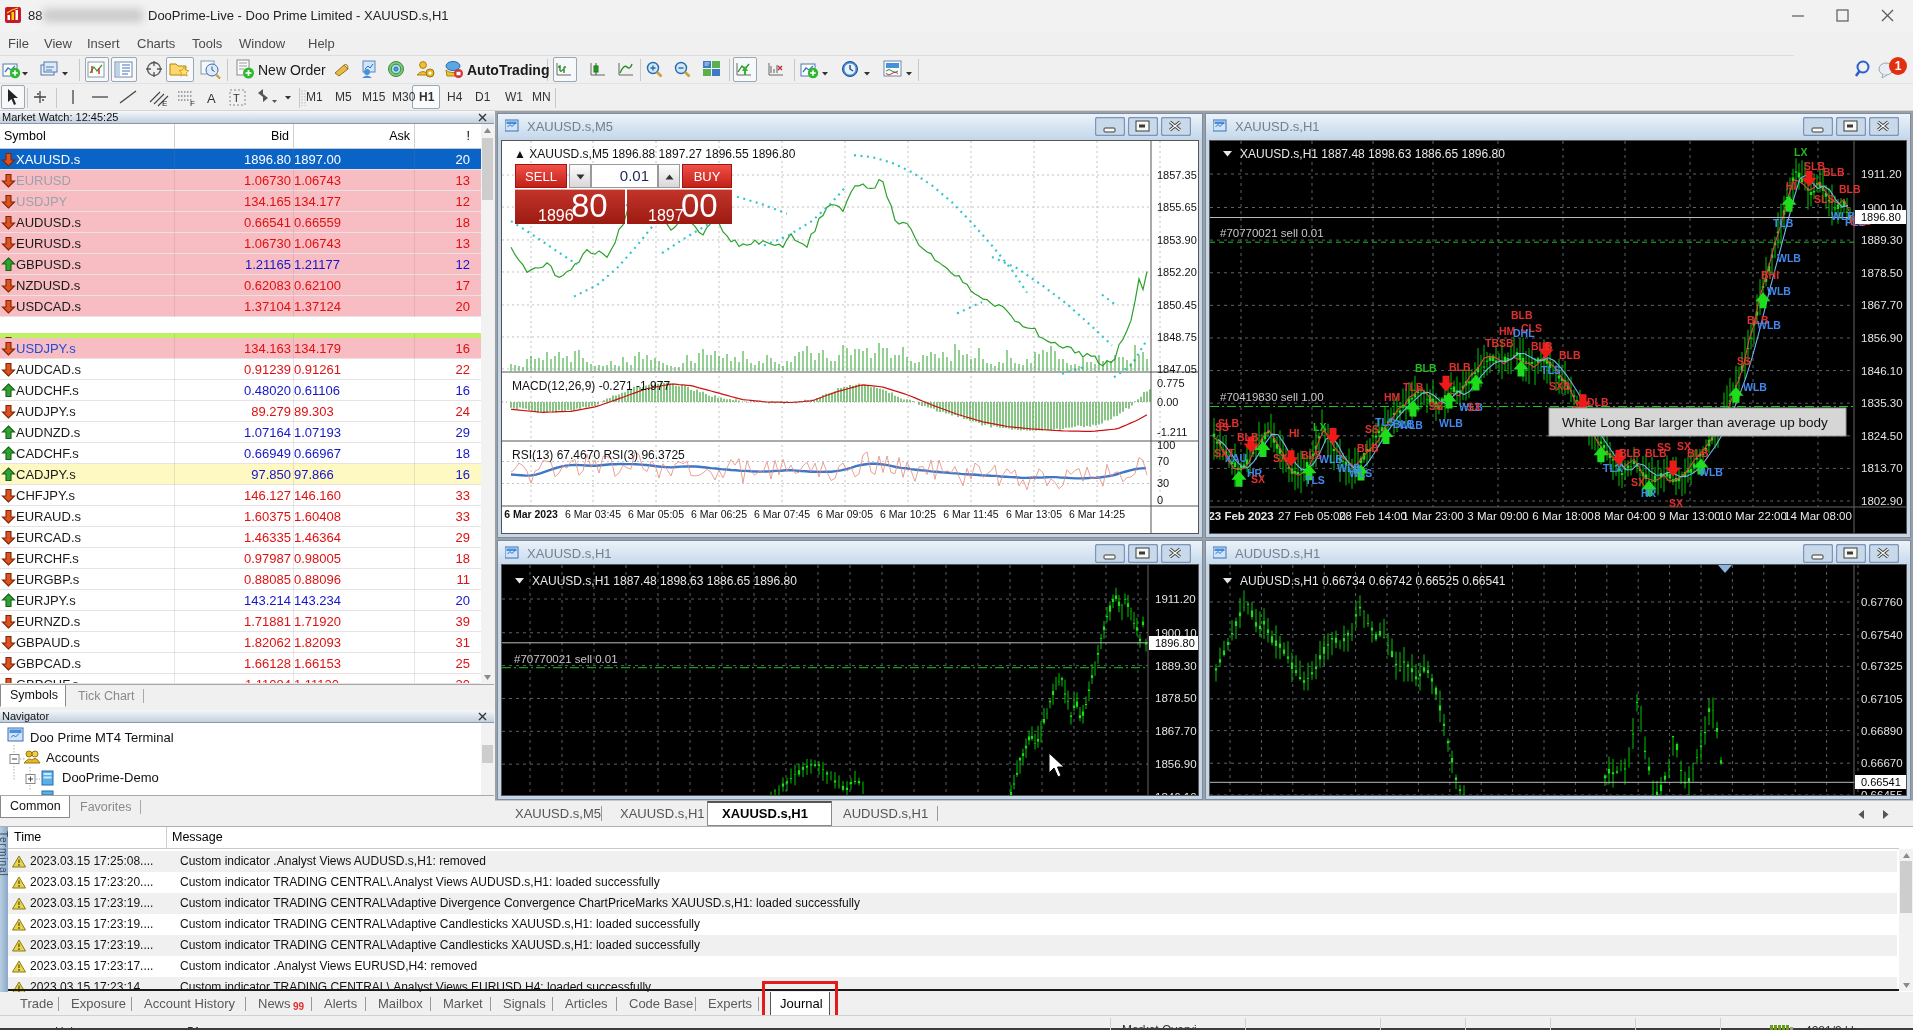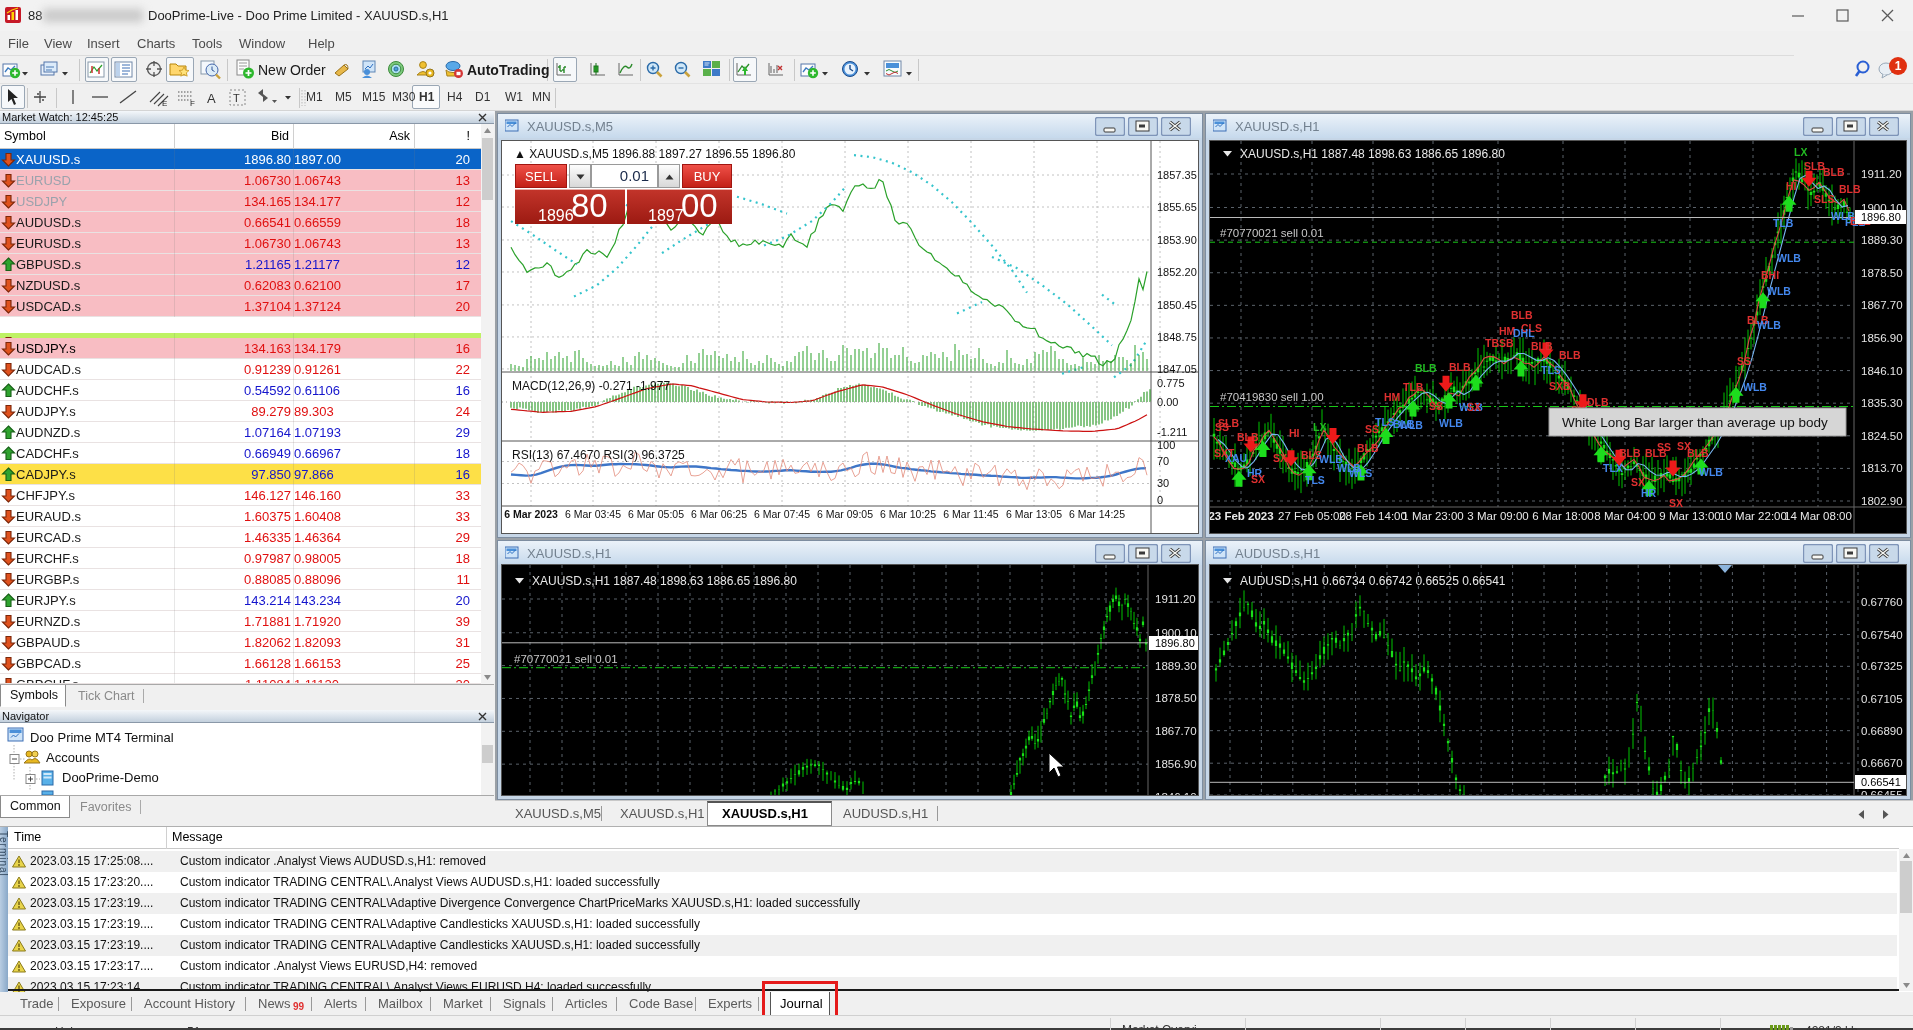--- a/index.html
+++ b/index.html
@@ -361,21 +361,21 @@
       <div class="mwask red">0.91819</div>
       <div class="mwspr red">21</div>
       <div class="abs" style="left:174px;top:0;width:1px;height:21px;background:rgba(120,120,120,.18)"></div>
       <div class="abs" style="left:293px;top:0;width:1px;height:21px;background:rgba(120,120,120,.18)"></div>
       <div class="abs" style="left:414px;top:0;width:1px;height:21px;background:rgba(120,120,120,.18)"></div>
     </div>
     <div class="mwrow" style="top:227px;background:#f8bdc3;">
       <svg class="abs" style="left:1px;top:3px" width="15" height="15">
         <path d="M7.5 14 L1.5 8 H5 V1.5 H10 V8 H13.5 Z" fill="#e0521e" stroke="#7c2608" stroke-width="1.1"></path>
       </svg>
-      <div class="mwsym" style="color:#000000">USDJPY.s</div>
+      <div class="mwsym" style="color:#1d4ed8">USDJPY.s</div>
       <div class="mwbid red">134.163</div>
       <div class="mwask red">134.179</div>
       <div class="mwspr red">16</div>
       <div class="abs" style="left:174px;top:0;width:1px;height:21px;background:rgba(120,120,120,.18)"></div>
       <div class="abs" style="left:293px;top:0;width:1px;height:21px;background:rgba(120,120,120,.18)"></div>
       <div class="abs" style="left:414px;top:0;width:1px;height:21px;background:rgba(120,120,120,.18)"></div>
     </div>
     <div class="mwrow" style="top:248px;background:#fff;">
       <svg class="abs" style="left:1px;top:3px" width="15" height="15">
         <path d="M7.5 14 L1.5 8 H5 V1.5 H10 V8 H13.5 Z" fill="#e0521e" stroke="#7c2608" stroke-width="1.1"></path>
@@ -386,21 +386,21 @@
       <div class="mwspr red">22</div>
       <div class="abs" style="left:174px;top:0;width:1px;height:21px;background:rgba(120,120,120,.18)"></div>
       <div class="abs" style="left:293px;top:0;width:1px;height:21px;background:rgba(120,120,120,.18)"></div>
       <div class="abs" style="left:414px;top:0;width:1px;height:21px;background:rgba(120,120,120,.18)"></div>
     </div>
     <div class="mwrow" style="top:269px;background:#fff;">
       <svg class="abs" style="left:1px;top:3px" width="15" height="15">
         <path d="M7.5 1 L13.5 7 H10 V13.5 H5 V7 H1.5 Z" fill="#2fa32f" stroke="#176017" stroke-width="1.1"></path>
       </svg>
       <div class="mwsym" style="color:#1a1a1a">AUDCHF.s</div>
-      <div class="mwbid blue">0.54592</div>
+      <div class="mwbid blue">0.48020</div>
       <div class="mwask blue">0.61106</div>
       <div class="mwspr blue">16</div>
       <div class="abs" style="left:174px;top:0;width:1px;height:21px;background:rgba(120,120,120,.18)"></div>
       <div class="abs" style="left:293px;top:0;width:1px;height:21px;background:rgba(120,120,120,.18)"></div>
       <div class="abs" style="left:414px;top:0;width:1px;height:21px;background:rgba(120,120,120,.18)"></div>
     </div>
     <div class="mwrow" style="top:290px;background:#fff;">
       <svg class="abs" style="left:1px;top:3px" width="15" height="15">
         <path d="M7.5 14 L1.5 8 H5 V1.5 H10 V8 H13.5 Z" fill="#e0521e" stroke="#7c2608" stroke-width="1.1"></path>
       </svg>
@@ -429,21 +429,21 @@
         <path d="M7.5 1 L13.5 7 H10 V13.5 H5 V7 H1.5 Z" fill="#2fa32f" stroke="#176017" stroke-width="1.1"></path>
       </svg>
       <div class="mwsym" style="color:#1a1a1a">CADCHF.s</div>
       <div class="mwbid blue">0.66949</div>
       <div class="mwask blue">0.66967</div>
       <div class="mwspr blue">18</div>
       <div class="abs" style="left:174px;top:0;width:1px;height:21px;background:rgba(120,120,120,.18)"></div>
       <div class="abs" style="left:293px;top:0;width:1px;height:21px;background:rgba(120,120,120,.18)"></div>
       <div class="abs" style="left:414px;top:0;width:1px;height:21px;background:rgba(120,120,120,.18)"></div>
     </div>
-    <div class="mwrow" style="top:353px;background:#fde047;">
+    <div class="mwrow" style="top:353px;background:#fef9c3;">
       <svg class="abs" style="left:1px;top:3px" width="15" height="15">
         <path d="M7.5 1 L13.5 7 H10 V13.5 H5 V7 H1.5 Z" fill="#2fa32f" stroke="#176017" stroke-width="1.1"></path>
       </svg>
       <div class="mwsym" style="color:#1a1a1a">CADJPY.s</div>
       <div class="mwbid blue">97.850</div>
       <div class="mwask blue">97.866</div>
       <div class="mwspr blue">16</div>
       <div class="abs" style="left:174px;top:0;width:1px;height:21px;background:rgba(120,120,120,.18)"></div>
       <div class="abs" style="left:293px;top:0;width:1px;height:21px;background:rgba(120,120,120,.18)"></div>
       <div class="abs" style="left:414px;top:0;width:1px;height:21px;background:rgba(120,120,120,.18)"></div>

